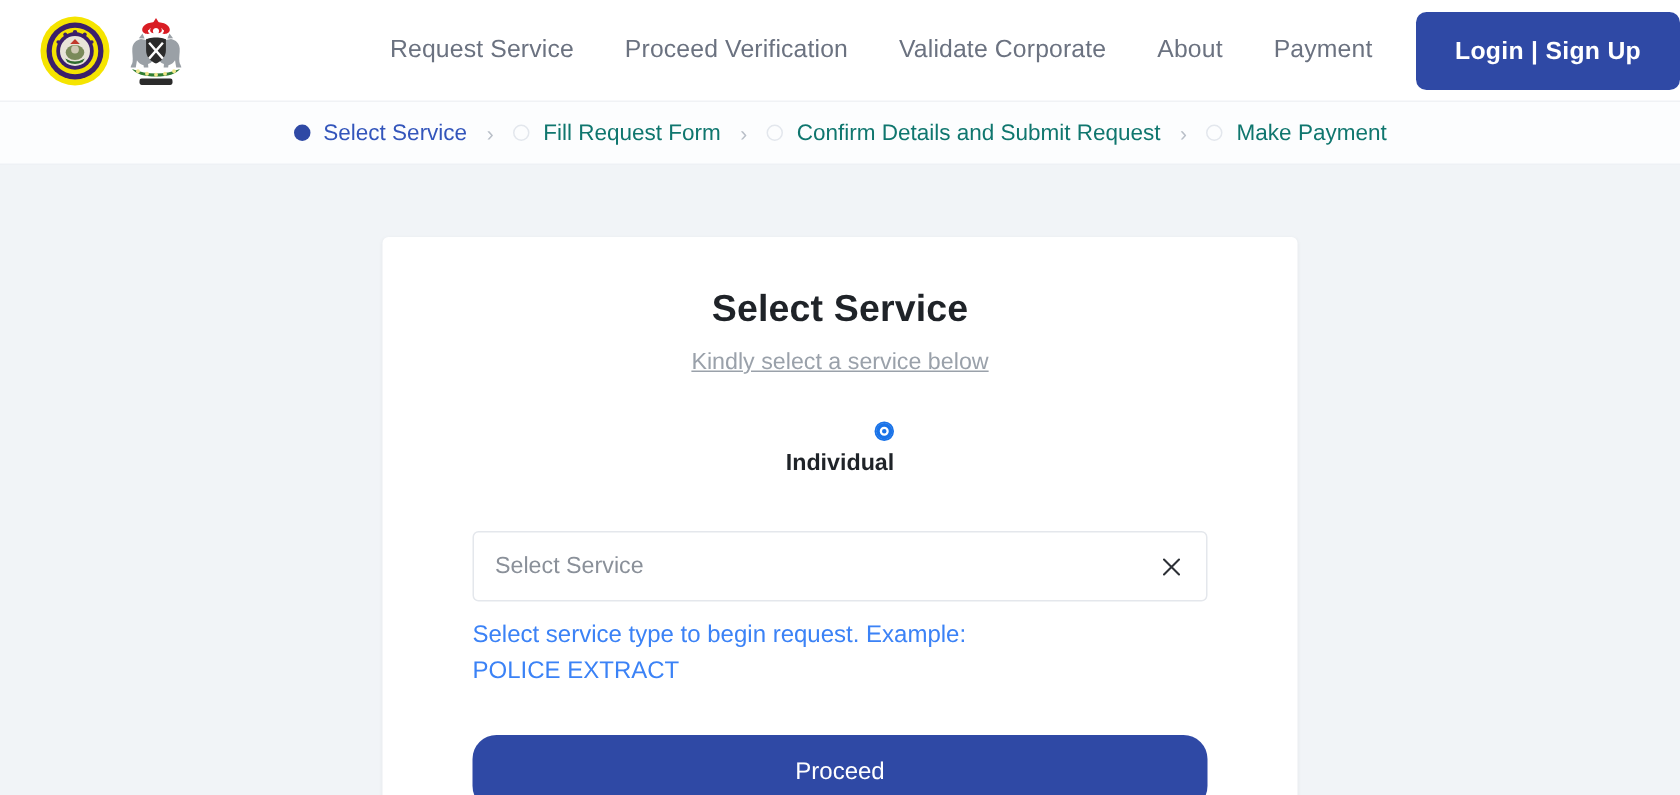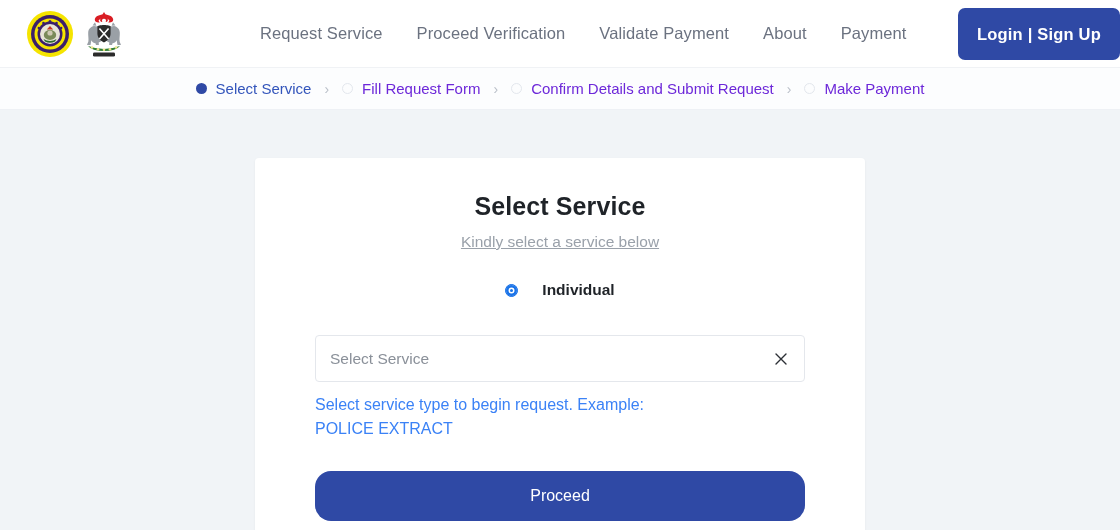--- a/index.html
+++ b/index.html
@@ -40,21 +40,21 @@
     font-size: 16.5px;
     color: #6b7280;
     letter-spacing: .1px;
     cursor: pointer;
     white-space: nowrap;
   }
   .login-btn {
     position: absolute;
     right: 0px;
     top: 8px;
-    width: 162px;
+    width: 176px;
     height: 52px;
     background: #2f49a5;
     color: #ffffff;
     border: none;
     border-radius: 7px;
     font-size: 16.5px;
     font-weight: bold;
     font-family: "Liberation Sans", sans-serif;
     letter-spacing: .2px;
     cursor: pointer;
@@ -81,21 +81,21 @@
   }
   .dot {
     width: 11px; height: 11px;
     border-radius: 50%;
     flex: none;
   }
   .dot.active { background: #2f49a5; }
   .dot.idle   { background: transparent; border: 1px solid #e3e7ed; }
   .step-label {
     font-size: 15px;
-    color: #6d28d9;
+    color: #0f766e;
     white-space: nowrap;
   }
   .step.active .step-label { color: #3355bb; }
   .chev {
     color: #b9bfc8;
     font-size: 14px;
     margin: 0 13px;
     user-select: none;
   }
 
@@ -133,23 +133,24 @@
 
   .radio-row {
     display: flex;
     justify-content: center;
     align-items: center;
     gap: 19px;
     margin-bottom: 36px;
   }
   .radio-item {
     display: flex;
-    align-items: center;
-    gap: 24px;
-    cursor: pointer;
+    align-items: flex-end;
+    gap: 6px;
+    cursor: pointer;
+    flex-direction: column;
   }
   .radio {
     width: 13px; height: 13px;
     border-radius: 50%;
     flex: none;
     position: relative;
   }
   .radio.checked {
     background: #ffffff;
     border: 1px solid #1a73e8;
@@ -263,21 +264,21 @@
           <circle cx="32" cy="41.2" r="1.3"></circle>
         <circle cx="38" cy="39.5" r="1.3"></circle>
       </g>
       <rect x="15" y="44.4" width="22" height="4.2" rx="1.4" fill="#2b2b2b"></rect>
     </svg>
   </div>
 
   <nav class="nav">
     <span class="nav-link">Request Service</span>
     <span class="nav-link">Proceed Verification</span>
-    <span class="nav-link">Validate Payment</span>
+    <span class="nav-link">Validate Corporate</span>
     <span class="nav-link">About</span>
     <span class="nav-link">Payment</span>
   </nav>
 
   <button class="login-btn">Login | Sign Up</button>
 </div>
 
 <div class="stepper">
 
   <div class="step active">

